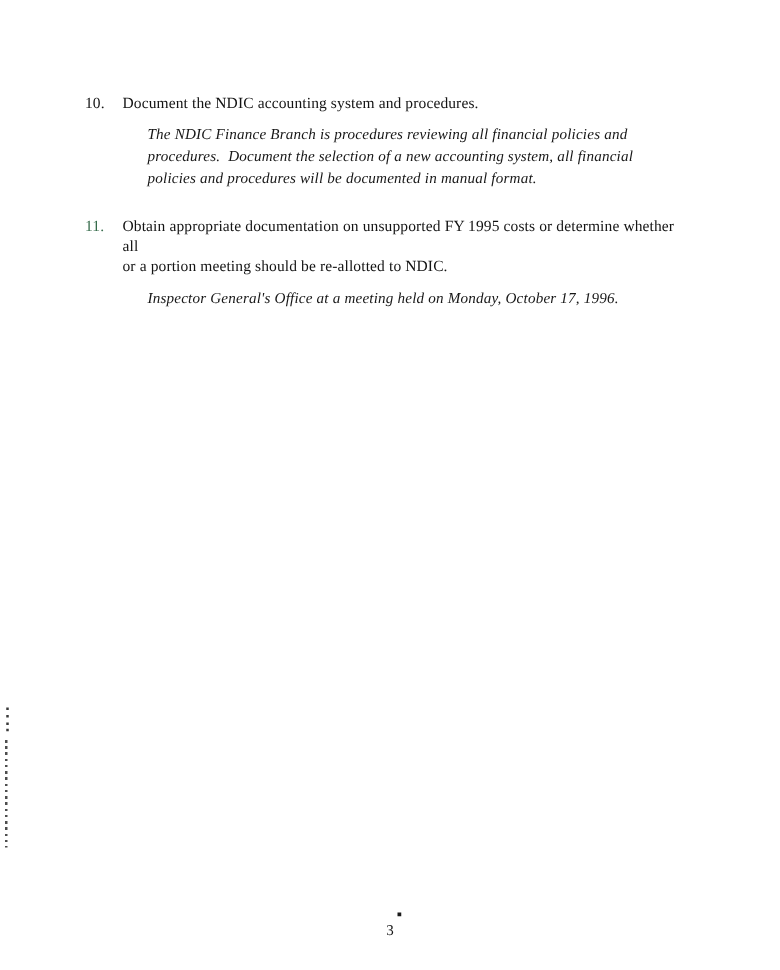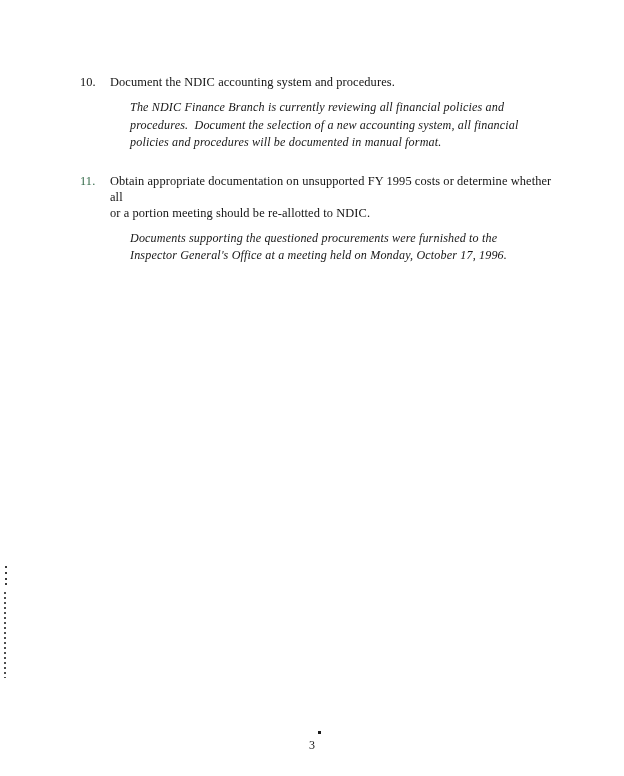--- a/index.html
+++ b/index.html
@@ -54,21 +54,21 @@
   
   .content {
     position: absolute;
     left: 68px;
     top: 74px;
     width: 486px;
   }
 
   .item {
     position: relative;
-    margin: 0 0 0 12px;
+    margin: 0 0 0 0;
   }
   .item + .item {
     margin-top: 21px;
   }
 
   .item-line {
     position: relative;
     display: block;
     font-size: 12.4px;
     line-height: 16px;
@@ -143,32 +143,31 @@
     <span class="artifact-dot" style="top:583px;"></span>
     <span class="artifact-dash-col"></span>
   </div>
 
   <div class="content">
 
     <div class="item">
       <span class="item-line"><span class="item-num">10.</span><span>Document the NDIC accounting system and procedures.</span></span>
 
       <div class="response">
-        <span class="response-line">The NDIC Finance Branch is currently reviewing all financial policies and</span>
+        <span class="response-line">The NDIC Finance Branch is procedures reviewing all financial policies and</span>
         <span class="response-line">procedures.  Document the selection of a new accounting system, all financial</span>
         <span class="response-line">policies and procedures will be documented in manual format.</span>
       </div>
     </div>
 
     <div class="item">
       <span class="item-line"><span class="item-num faded">11.</span><span>Obtain appropriate documentation on unsupported FY 1995 costs or determine whether all</span></span>
       <span class="item-line cont">or a portion meeting should be re-allotted to NDIC.</span>
 
       <div class="response">
-        <span class="response-line">Documents supporting the questioned procurements were furnished to the</span>
         <span class="response-line">Inspector General's Office at a meeting held on Monday, October 17, 1996.</span>
       </div>
     </div>
 
   </div>
 
   <div class="footer">
     <span class="page-number"><span class="page-number-speck"></span><span>3</span></span>
   </div>
 

